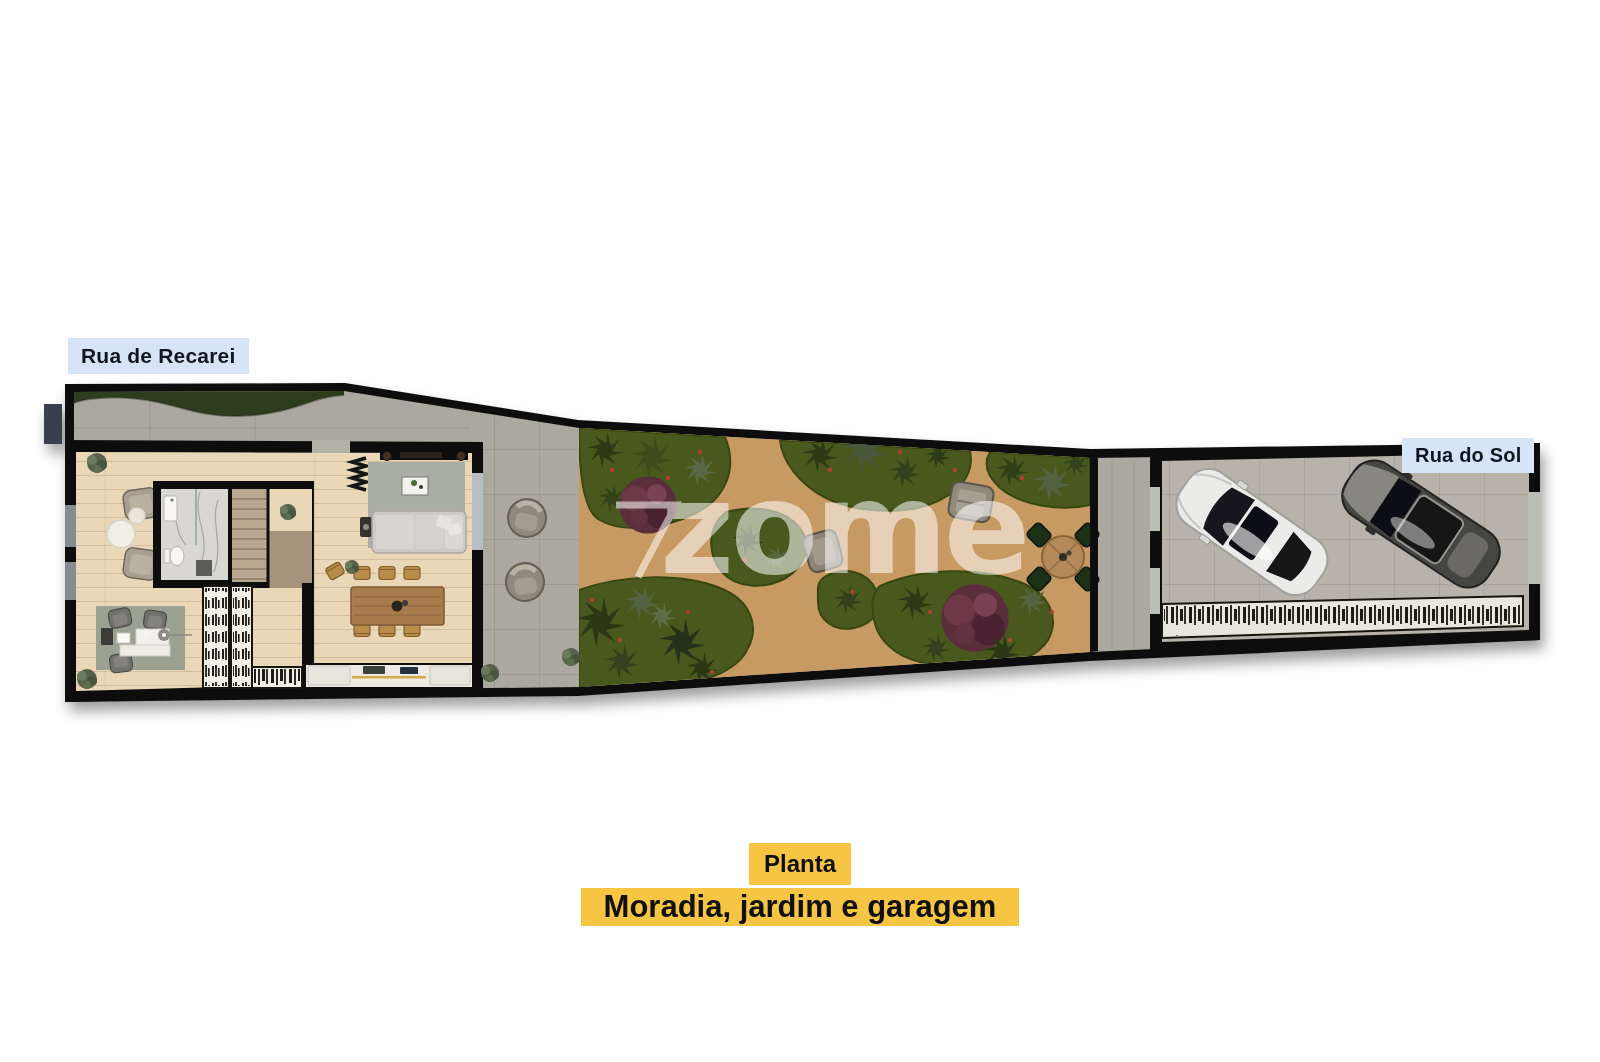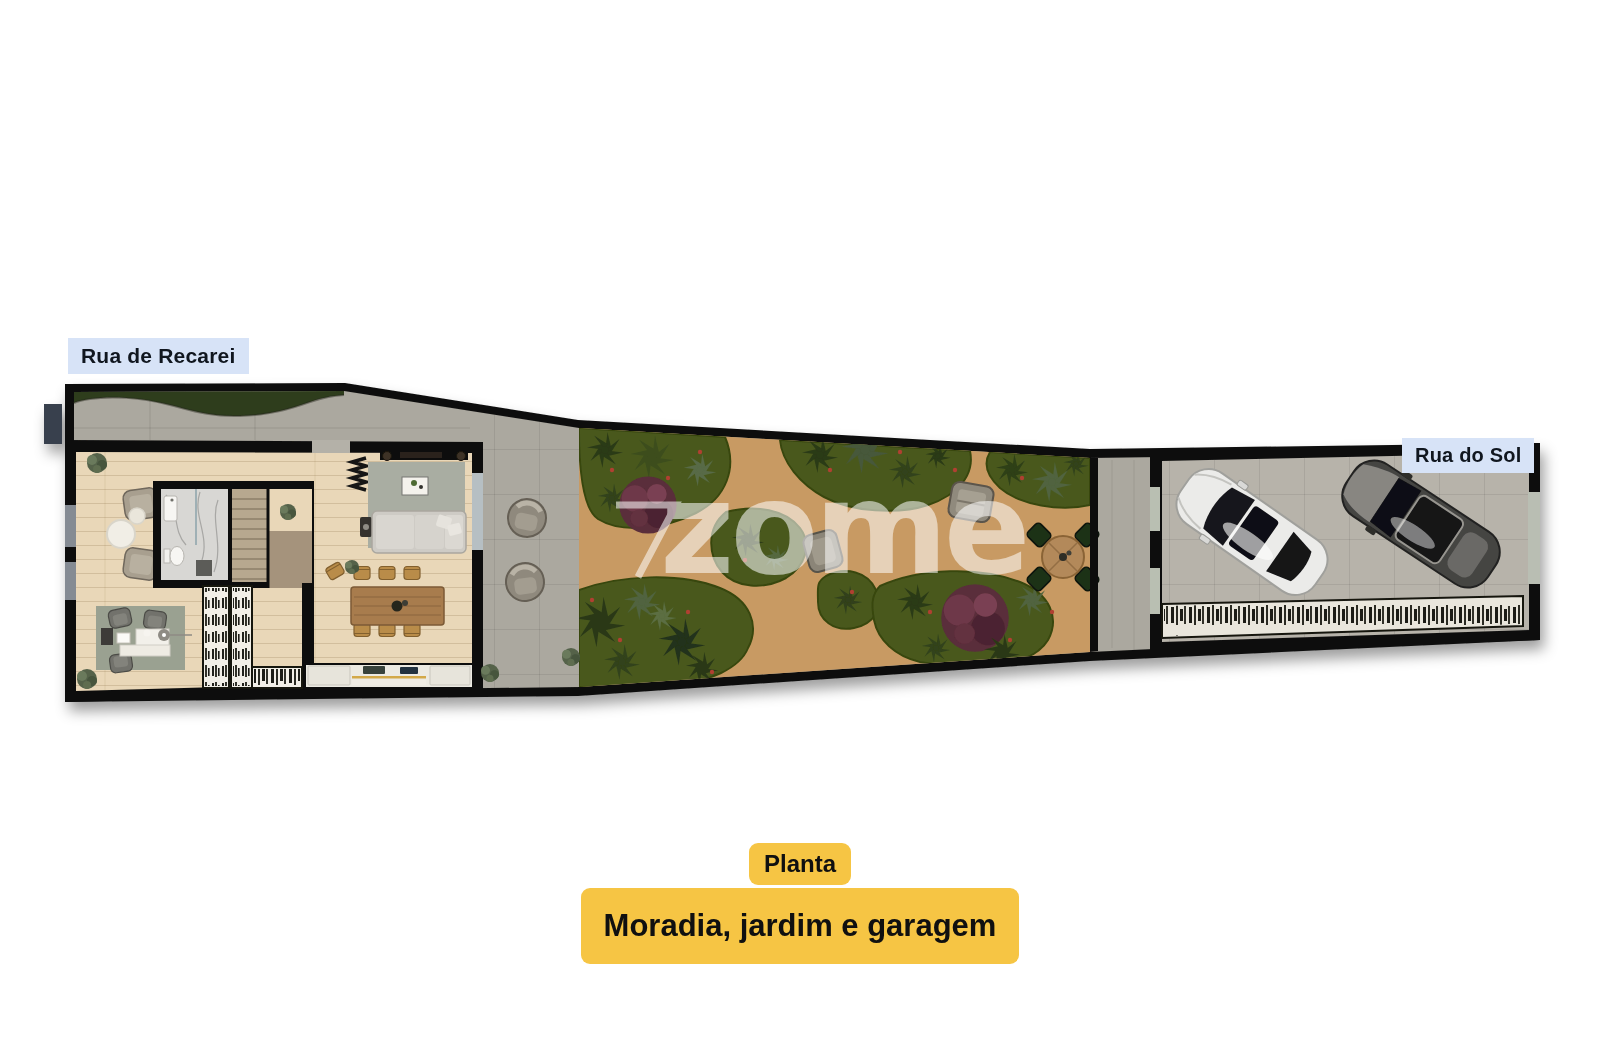--- a/index.html
+++ b/index.html
@@ -11,23 +11,23 @@
     position:absolute;background:#d7e3f7;color:#10161f;
     font-weight:700;font-size:21px;line-height:1.15;
     padding:6px 13px;letter-spacing:.2px;white-space:nowrap;
   }
   #label-recarei{left:68px;top:338px;}
   #label-sol{left:1402px;top:398px;font-size:20px;margin-top:40px;}
   #captions{
     position:absolute;left:0;right:0;top:843px;
     display:flex;flex-direction:column;align-items:center;gap:3px;
   }
-  .cap{background:#f6c544;color:#101010;font-weight:700;white-space:nowrap;border-radius:9px;}
+  .cap{background:#f6c544;color:#101010;font-weight:700;white-space:nowrap;}
   #cap-title{font-size:24px;padding:7px 15px;}
-  #cap-sub{font-size:31px;padding:20px 23px;}
+  #cap-sub{font-size:31px;padding:1px 23px;}
   #plan-svg{position:absolute;left:0;top:0;}
 </style>
 </head>
 <body>
 
 <div id="canvas">
 
   <svg id="plan-svg" width="1600" height="1062" viewBox="0 0 1600 1062">
     <defs>
       <filter id="soft" x="-5%" y="-10%" width="110%" height="125%">

